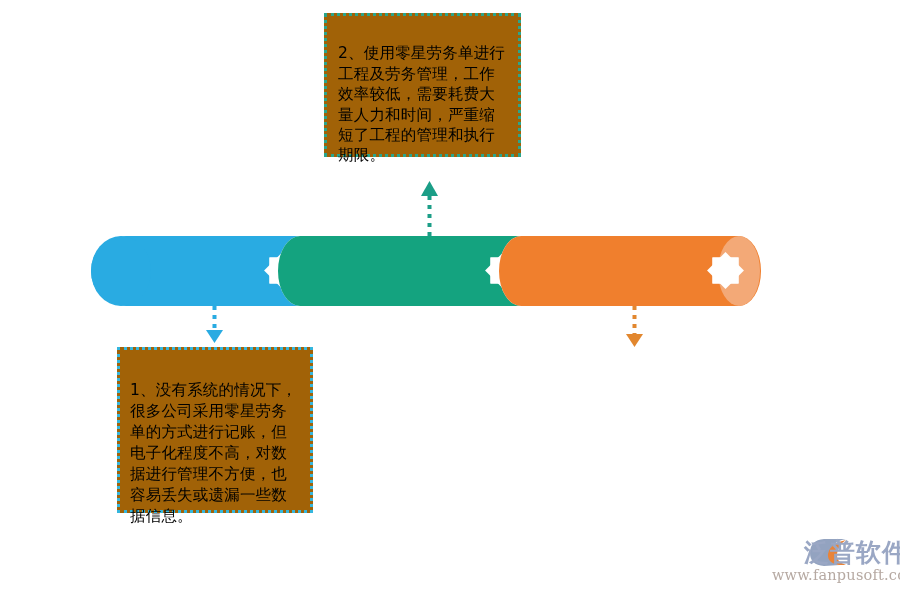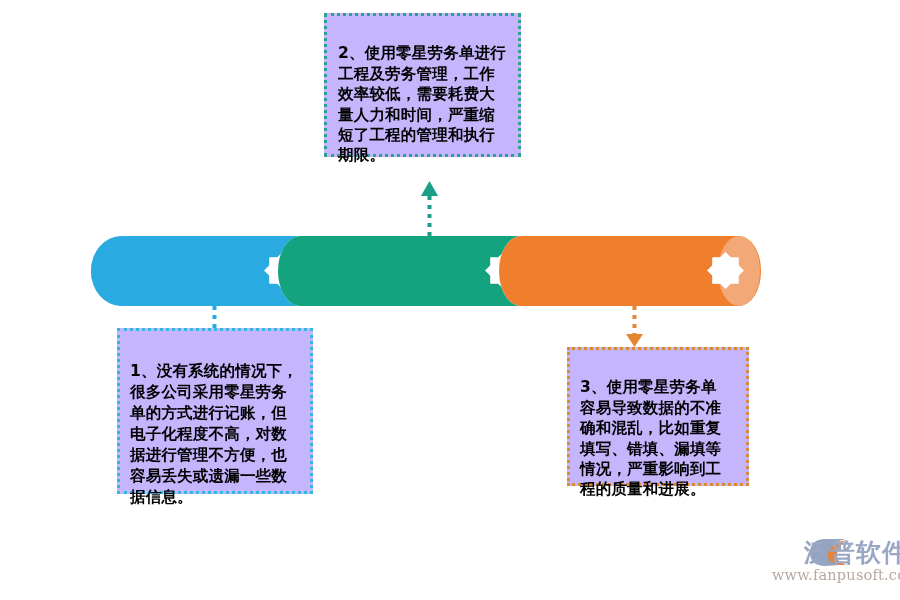--- a/index.html
+++ b/index.html
@@ -18,22 +18,22 @@
   #canvas {
     position: relative;
     width: 900px;
     height: 600px;
   }
 
   
   .callout {
     position: absolute;
     box-sizing: border-box;
-    background: #c4b5fd;
-    font-weight: bold;
+    background: #a16207;
+    font-weight: normal;
     color: #000000;
     letter-spacing: 0.2px;
     white-space: pre-line;
   }
   .callout .callout-text {
     display: block;
     white-space: pre-line;
   }
 
   #box-2 {
@@ -42,21 +42,21 @@
     width: 197px;
     height: 144px;
     border: 3px dotted #2aa58c;
     padding: 7px 8px 5px 11px;
     font-size: 15.5px;
     line-height: 20.4px;
   }
 
   #box-1 {
     left: 117px;
-    top: 328px;
+    top: 347px;
     width: 196px;
     height: 166px;
     border: 3px dotted #35b6dd;
     padding: 9px 8px 5px 10px;
     font-size: 15.5px;
     line-height: 21px;
   }
 
   #box-3 {
     left: 567px;
@@ -180,28 +180,20 @@
   <div id="box-1" class="callout">
     <span class="callout-text">1、没有系统的情况下，
 很多公司采用零星劳务
 单的方式进行记账，但
 电子化程度不高，对数
 据进行管理不方便，也
 容易丢失或遗漏一些数
 据信息。</span>
   </div>
 
-  <div id="box-3" class="callout">
-    <span class="callout-text">3、使用零星劳务单
-容易导致数据的不准
-确和混乱，比如重复
-填写、错填、漏填等
-情况，严重影响到工
-程的质量和进展。</span>
-  </div>
 
   <div id="logo">
     <svg width="44" height="34" viewBox="0 0 44 34" xmlns="http://www.w3.org/2000/svg">
       <path d="M4 17 Q4 4 18 3 L40 3 Q26 5 24 17 Q23 27 34 29 L18 30 Q4 29 4 17 Z" fill="#93a3c0"></path>
       <path d="M40 4 Q24 7 22 18 Q21 27 33 29 L40 29 Q30 26 31 18 Q32 9 40 4 Z" fill="#e8843a"></path>
     </svg>
     <div id="logo-wordmark">泛普软件</div>
     <div id="logo-url">www.fanpusoft.com</div>
   </div>
 

